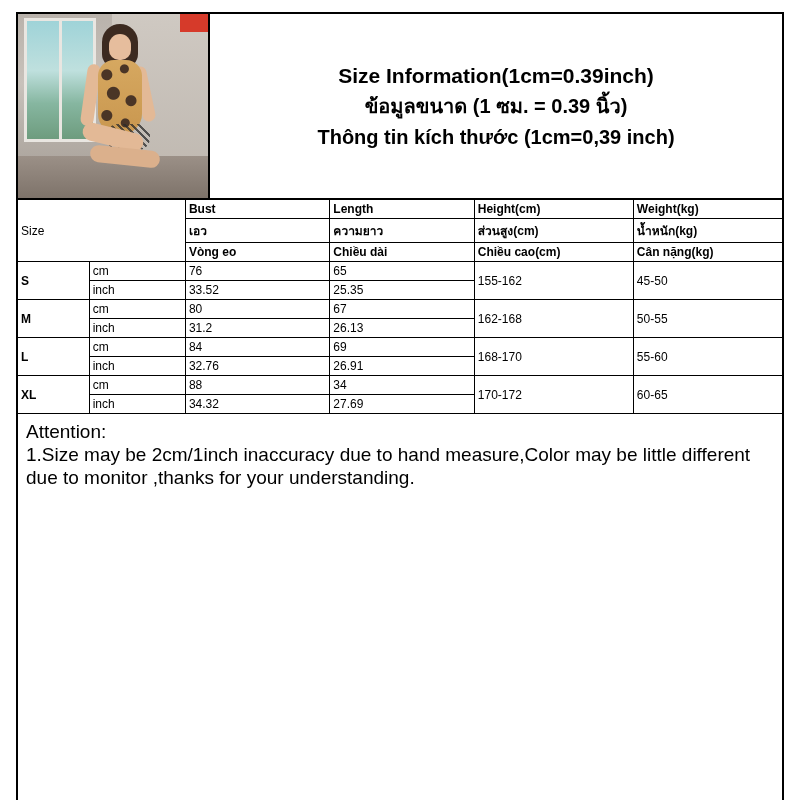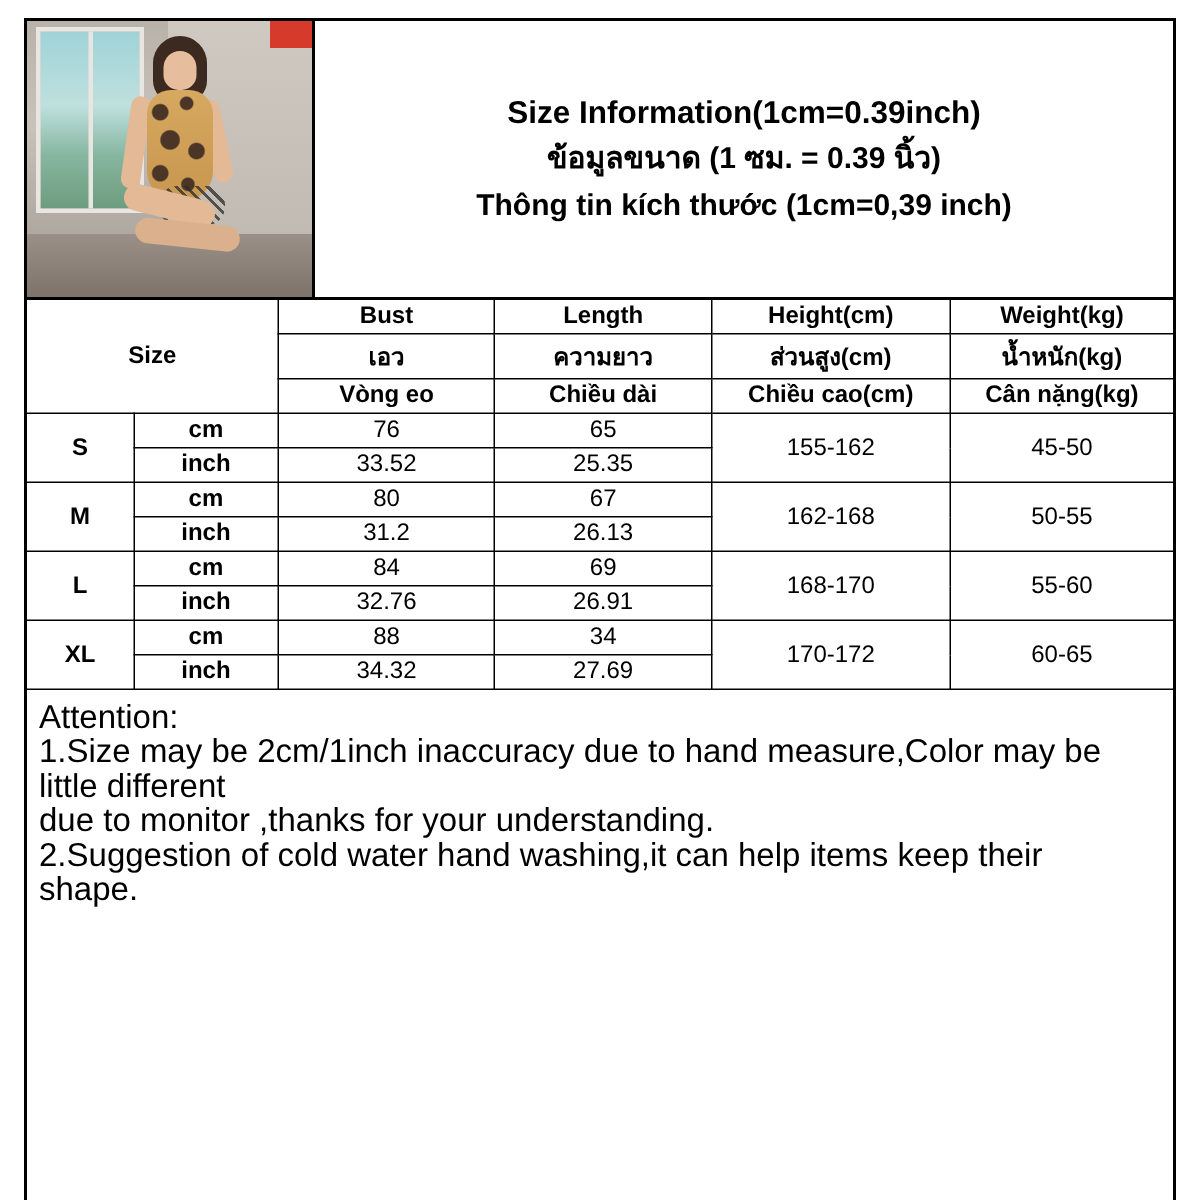--- a/index.html
+++ b/index.html
@@ -183,55 +183,54 @@
   }
 
   
   .tbl {
     border-collapse: collapse;
     width: 100%;
     table-layout: fixed;
   }
   .tbl td {
     border: 1.5px solid #000;
-    text-align: center;
     vertical-align: middle;
-    font-size: 16px;
+    font-size: 12px;
     padding: 2px 3px;
     box-sizing: border-box;
   }
   .tbl td.nb-top { border-top: none; }
   .tbl td.nb-left { border-left: none; }
   .tbl td.nb-right { border-right: none; }
   .head-th { font-weight: bold; font-size: 15px; }
   .size-word {
-    font-weight: bold;
+    font-weight: normal;
     font-size: 26px;
   }
   .size-letter {
     font-weight: bold;
     font-size: 19px;
   }
-  .unit-cell { font-weight: bold; font-size: 15.5px; }
+  .unit-cell { font-weight: normal; font-size: 15.5px; }
   .val-cell { font-size: 16px; }
 
   
   col.c-size   { width: 68px; }
   col.c-unit   { width: 92px; }
   col.c-bust   { width: 138px; }
   col.c-len    { width: 138px; }
   col.c-height { width: 152px; }
   col.c-weight { width: 142px; }
 
   
   .attention {
     flex: 1;
     box-sizing: border-box;
     padding: 6px 20px 4px 8px;
-    font-size: 22px;
+    font-size: 19px;
     line-height: 23px;
   }
   .attention p { margin: 0; }
 </style>
 </head>
 <body>
 
 <div class="page">
   <div class="sheet">
 
@@ -345,17 +344,16 @@
           <td class="val-cell">34.32</td>
           <td class="val-cell">27.69</td>
         </tr>
       </tbody>
     </table>
 
     <div class="attention">
       <p>Attention:</p>
       <p>1.Size may be 2cm/1inch inaccuracy due to hand measure,Color may be little different</p>
       <p>due to monitor ,thanks for your understanding.</p>
-      <p>2.Suggestion of cold water hand washing,it can help items keep their shape.</p>
     </div>
 
   </div>
 </div>
 
 </body></html>

